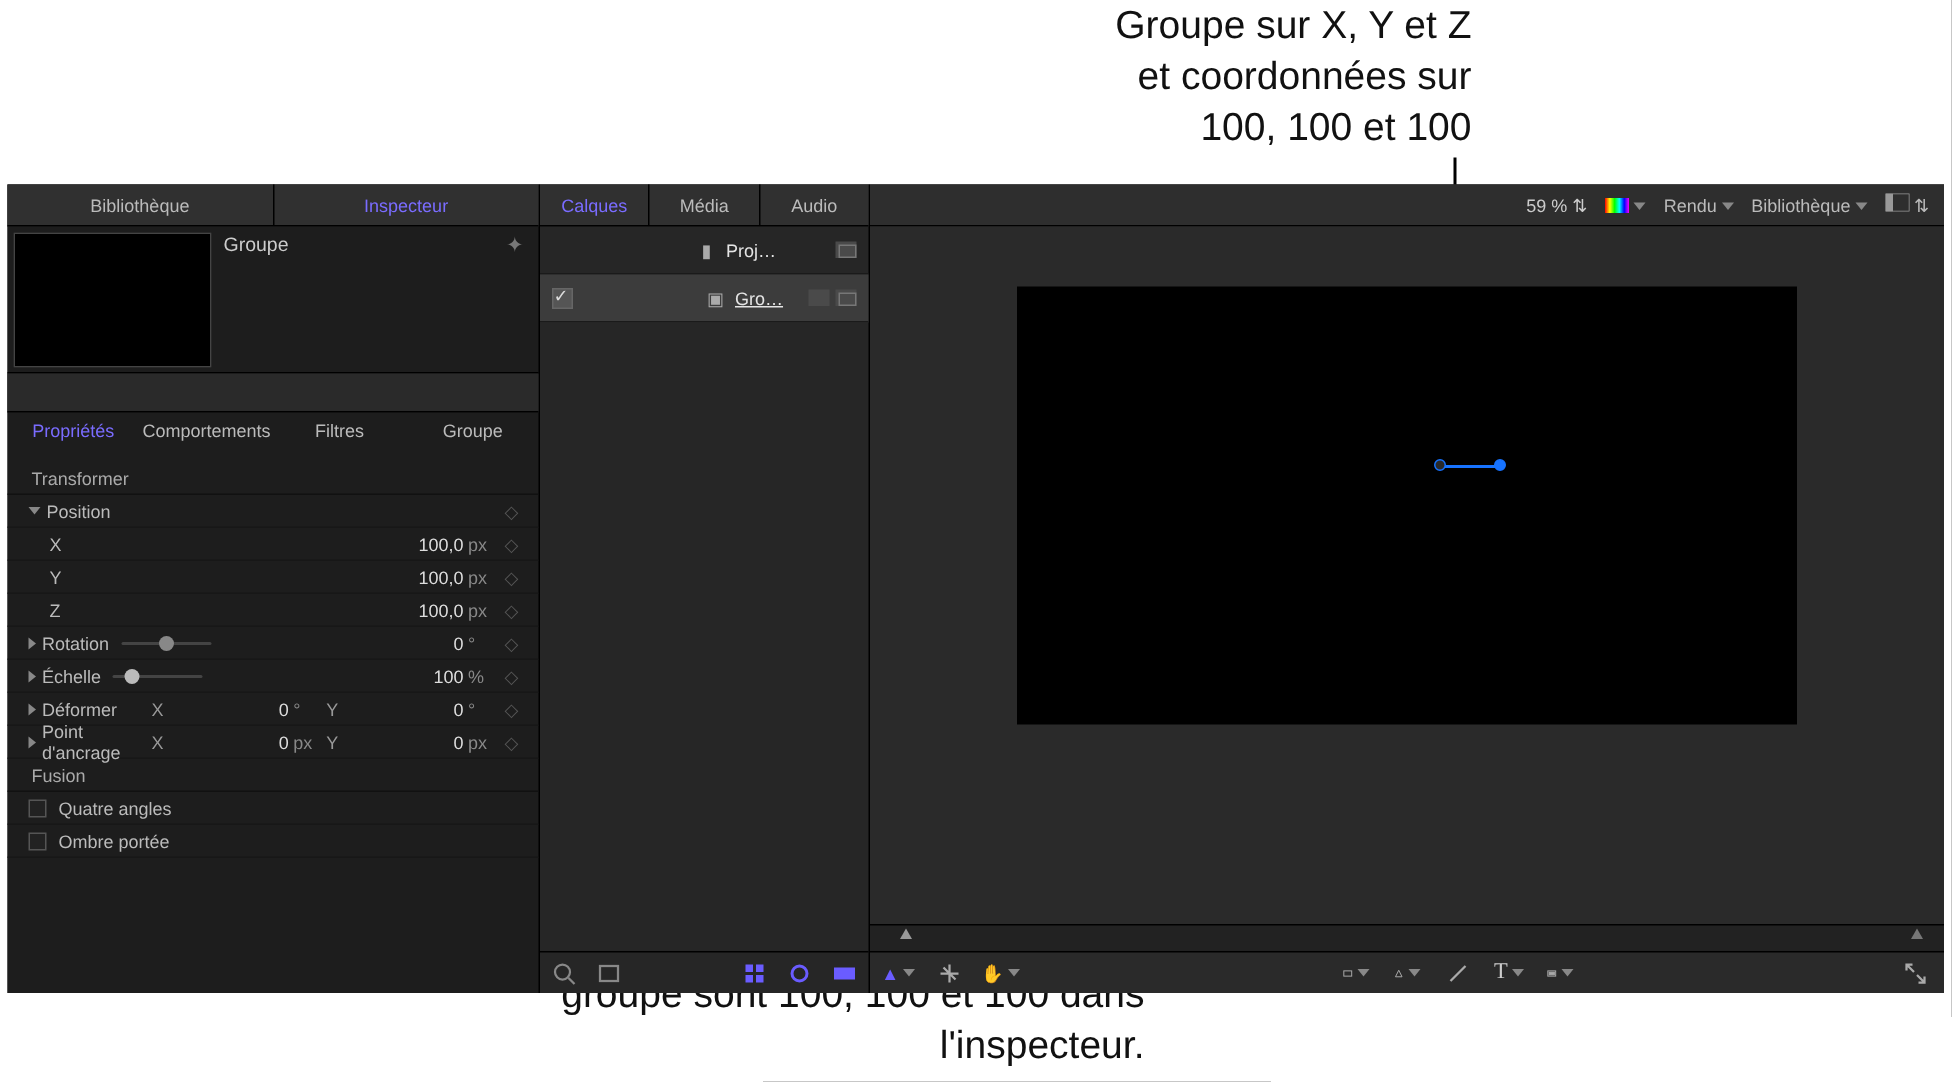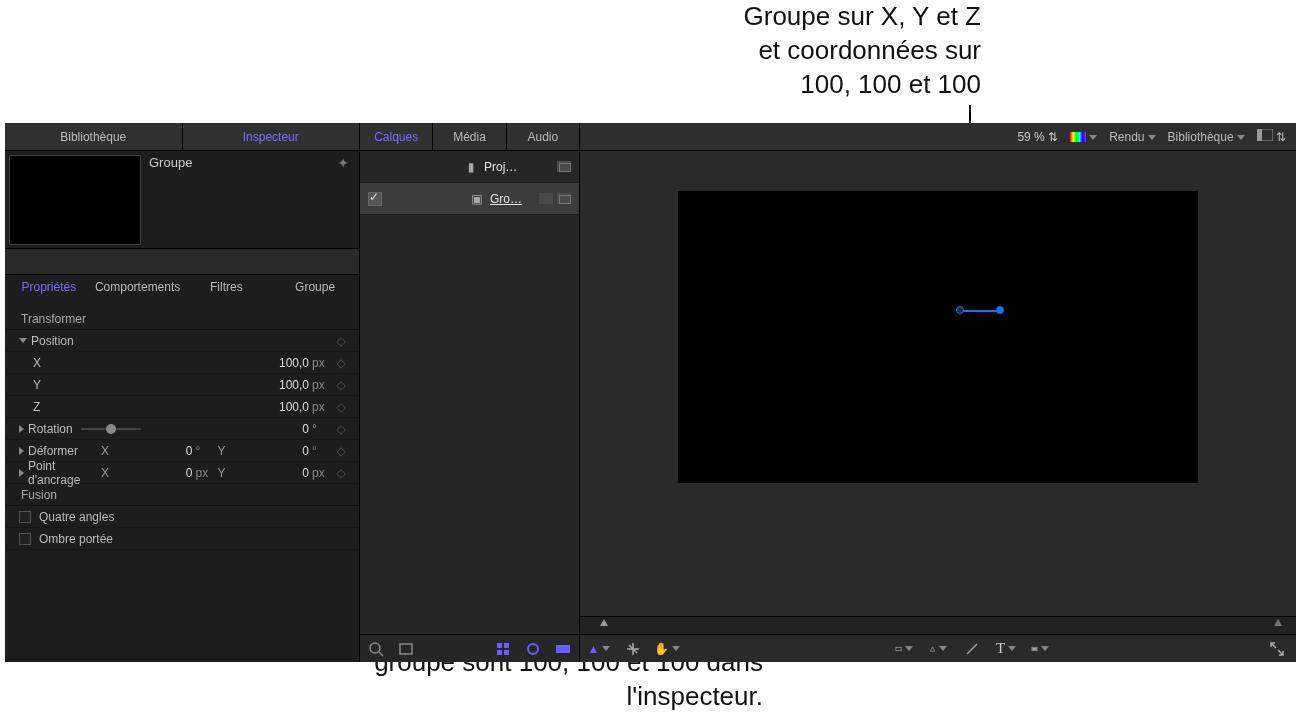--- a/index.html
+++ b/index.html
@@ -177,20 +177,31 @@
       <span>Rotation</span>
       <div class="slider">
               <div class="track"></div>
               <div class="knob" style="left:25px;background:#888;"></div>
             </div>
       <span class="prop-val">0</span>
       <span class="prop-unit">°</span>
       <div class="kf"></div>
     </div>
 
+    <div class="prop-row">
+      <span class="tri-r"></span>
+      <span>Échelle</span>
+      <div class="slider">
+              <div class="track"></div>
+              <div class="knob" style="left:8px;"></div>
+            </div>
+      <span class="prop-val">100</span>
+      <span class="prop-unit">%</span>
+      <div class="kf"></div>
+    </div>
 
     <div class="prop-row">
       <span class="tri-r"></span>
       <span style="width:70px;">Déformer</span>
       <span class="axis">X</span>
       <span class="prop-val" style="width:40px">0</span>
       <span class="prop-unit">°</span>
       <span class="axis">Y</span>
       <span class="prop-val" style="width:40px">0</span>
       <span class="prop-unit">°</span>

